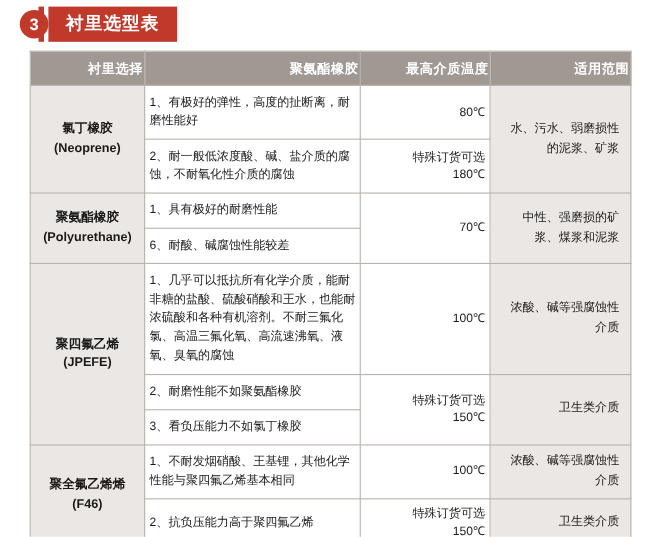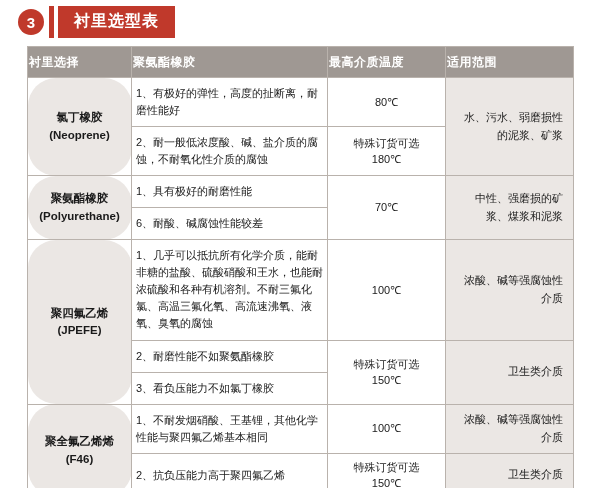--- a/index.html
+++ b/index.html
@@ -39,21 +39,21 @@
     background: #c0392b;
     color: #ffffff;
     font-size: 15px;
     font-weight: bold;
     display: flex;
     align-items: center;
     justify-content: center;
     flex: none;
   }
   .title-pill {
-    margin-left: 14px;
+    margin-left: 0;
     background: #c0392b;
     color: #ffffff;
     font-size: 16px;
     font-weight: bold;
     letter-spacing: 1px;
     padding: 5px 16px 6px 16px;
     display: flex;
     align-items: center;
     position: relative;
   }
@@ -85,45 +85,44 @@
   table.spec td {
     border: 1px solid #b9b2ac;
     vertical-align: middle;
   }
   table.spec thead th {
     background: #9f9893;
     color: #ffffff;
     font-size: 12px;
     font-weight: bold;
     height: 28px;
-    text-align: left;
+    text-align: right;
     letter-spacing: 0.5px;
   }
   .col-a { width: 104px; }
   .col-b { width: 196px; }
   .col-c { width: 118px; }
   .col-d { width: 128px; }
 
   td.cat {
     background: #ebe7e4;
     text-align: center;
     font-weight: bold;
     font-size: 11.5px;
     padding: 4px 4px;
     line-height: 1.5;
-    border-radius: 28px;
   }
   td.perf {
     background: #ffffff;
     padding: 7px 4px;
     text-align: left;
   }
   td.temp {
     background: #ffffff;
-    text-align: center;
+    text-align: right;
     padding: 5px 4px;
     line-height: 1.5;
   }
   td.scope {
     background: #ebe7e4;
     padding: 6px 10px;
     text-align: right;
     line-height: 1.6;
   }
   .nowrap-line { display: block; }

